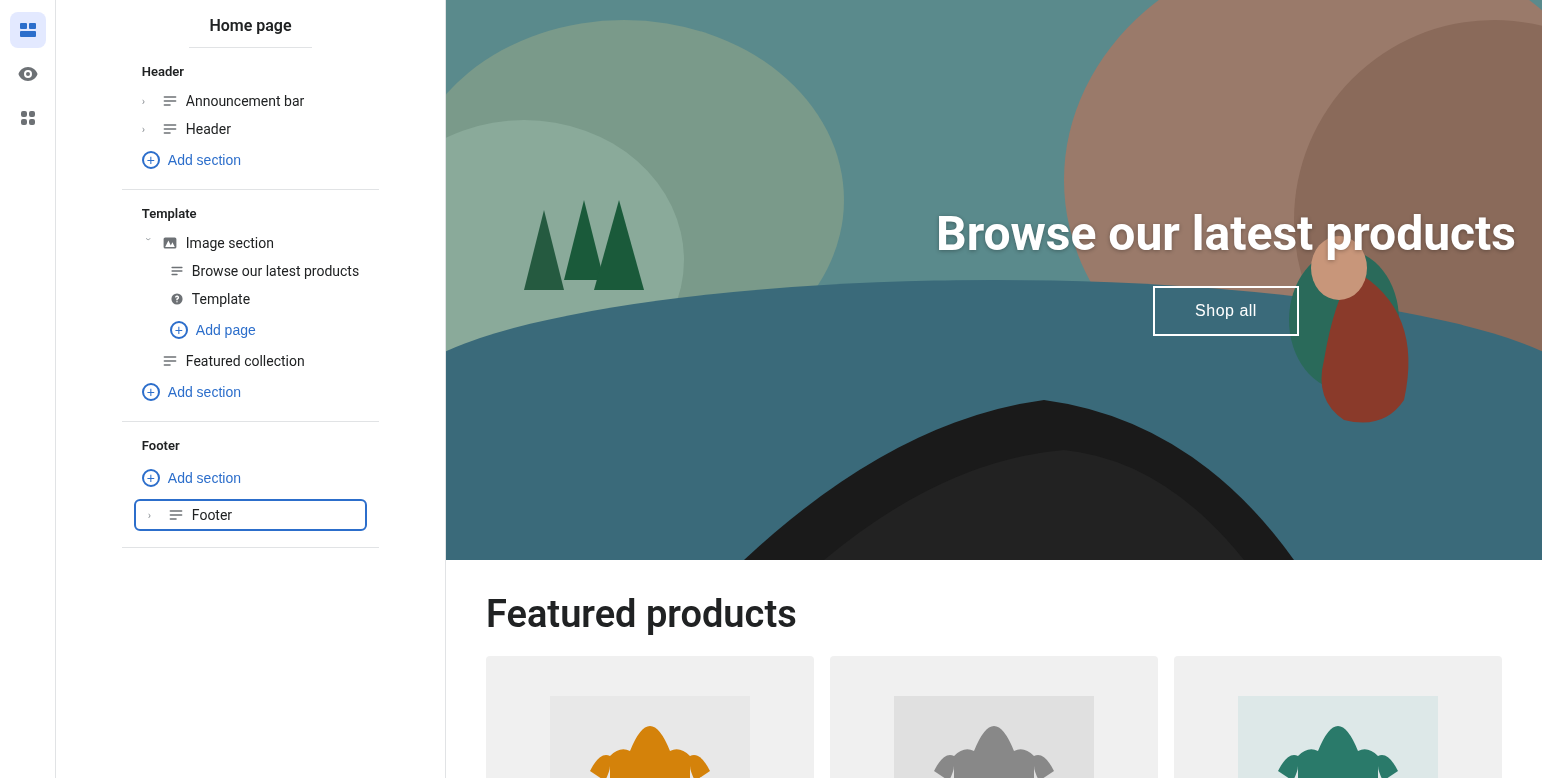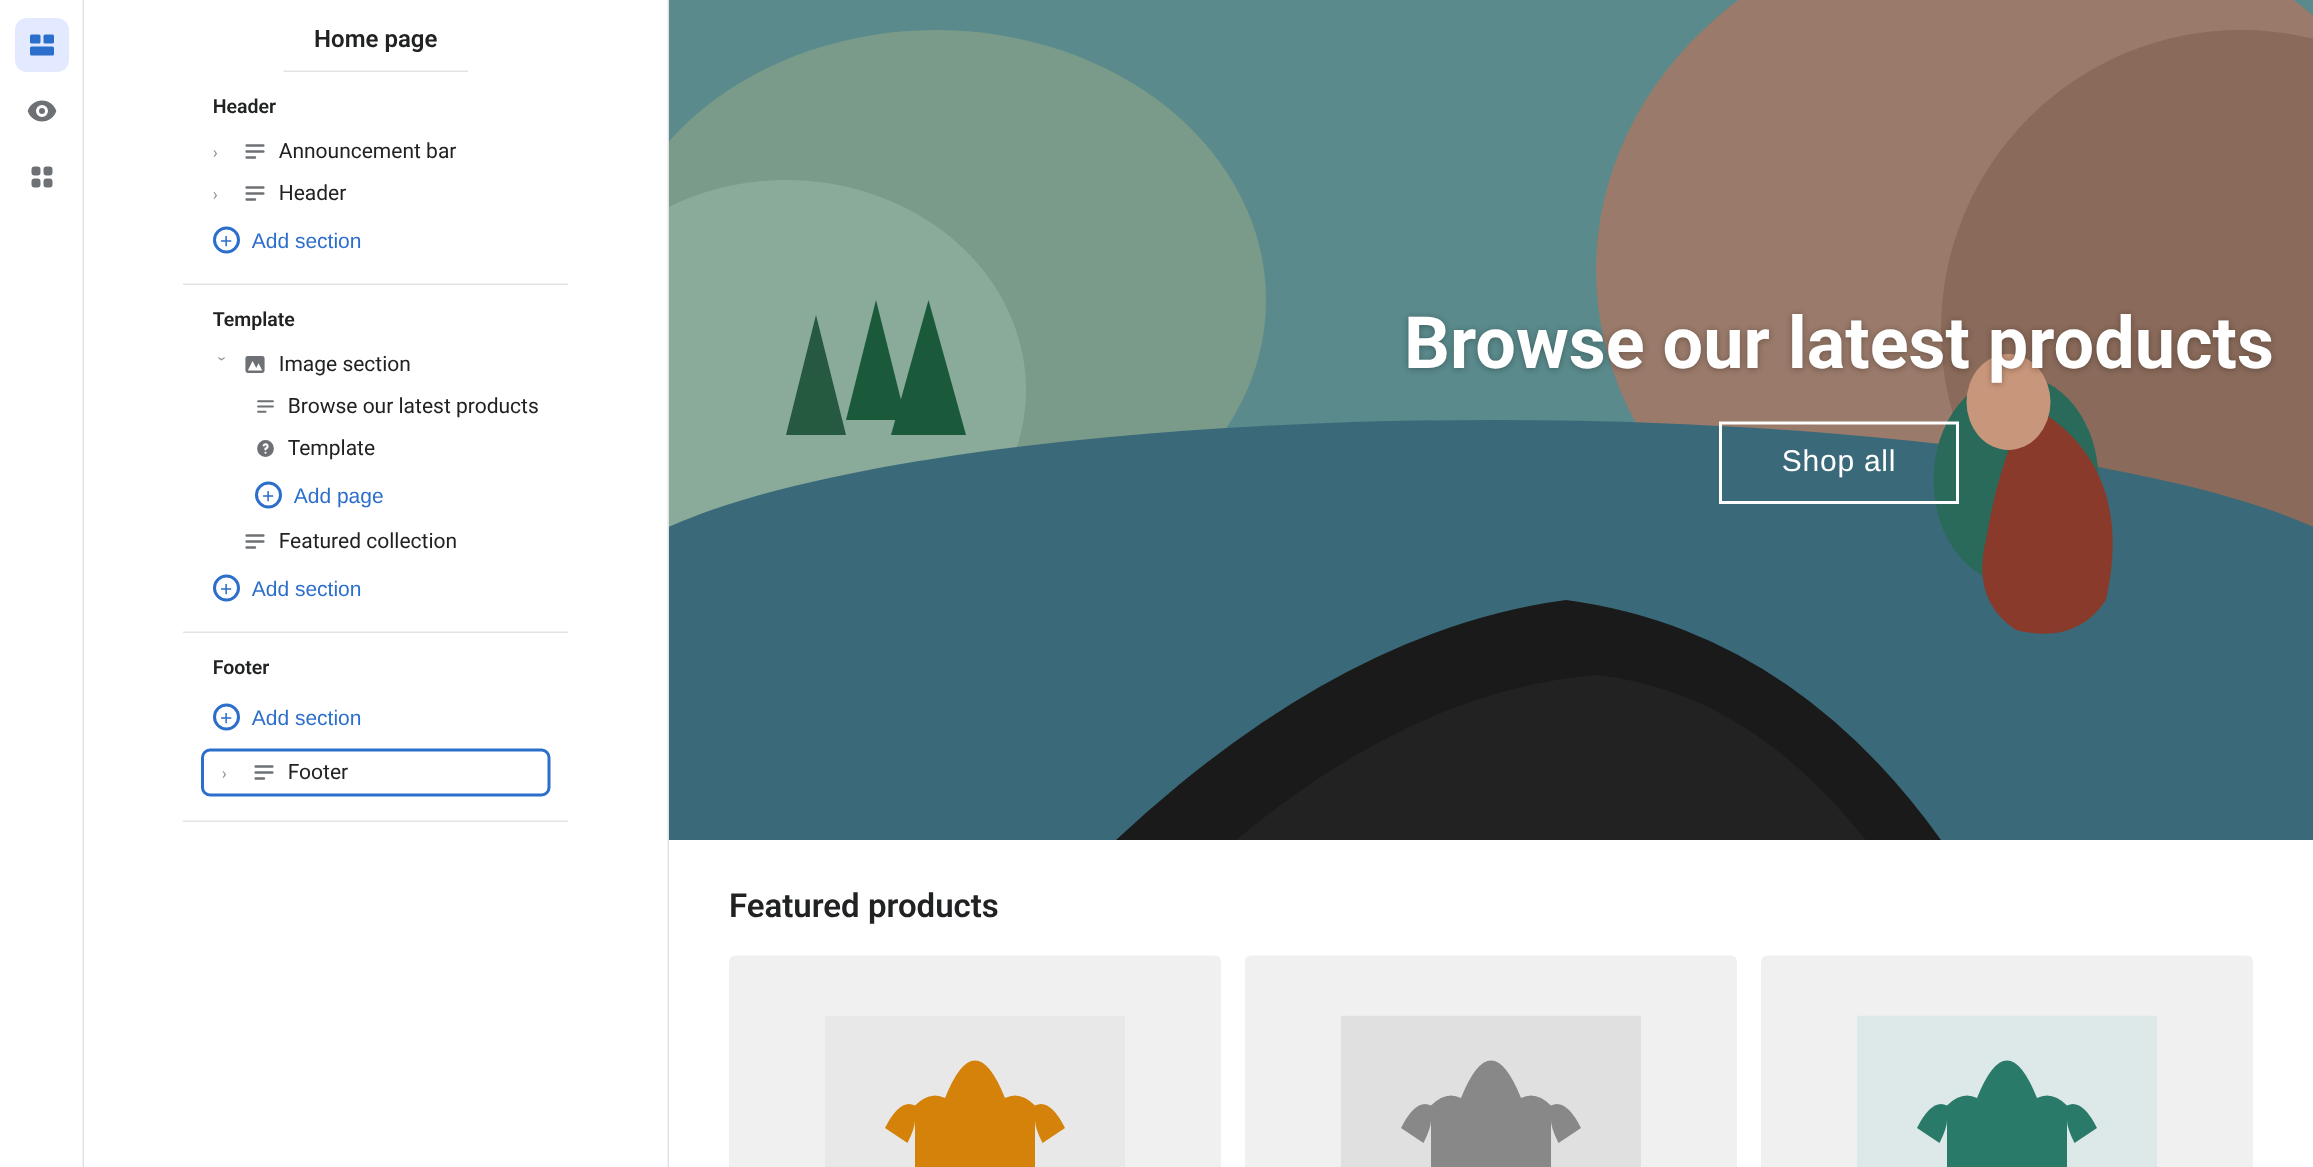--- a/index.html
+++ b/index.html
@@ -162,34 +162,34 @@
       font-weight: 700;
       text-shadow: 0 1px 4px rgba(0,0,0,0.3);
       margin-bottom: 24px;
       white-space: nowrap;
     }
     .shop-all-btn {
       display: inline-block;
       padding: 14px 40px;
       border: 2px solid white;
       color: white;
-      font-size: 20px;
+      font-size: 16px;
       font-weight: 500;
       background: transparent;
       cursor: pointer;
       letter-spacing: 0.5px;
     }
 
     
     .featured-section {
       padding: 32px 40px;
       background: #fff;
     }
     .featured-title {
-      font-size: 22px;
+      font-size: 38px;
       font-weight: 600;
       color: #202223;
       margin-bottom: 20px;
     }
     .product-grid {
       display: grid;
       grid-template-columns: repeat(3, 1fr);
       gap: 16px;
     }
     .product-card {

